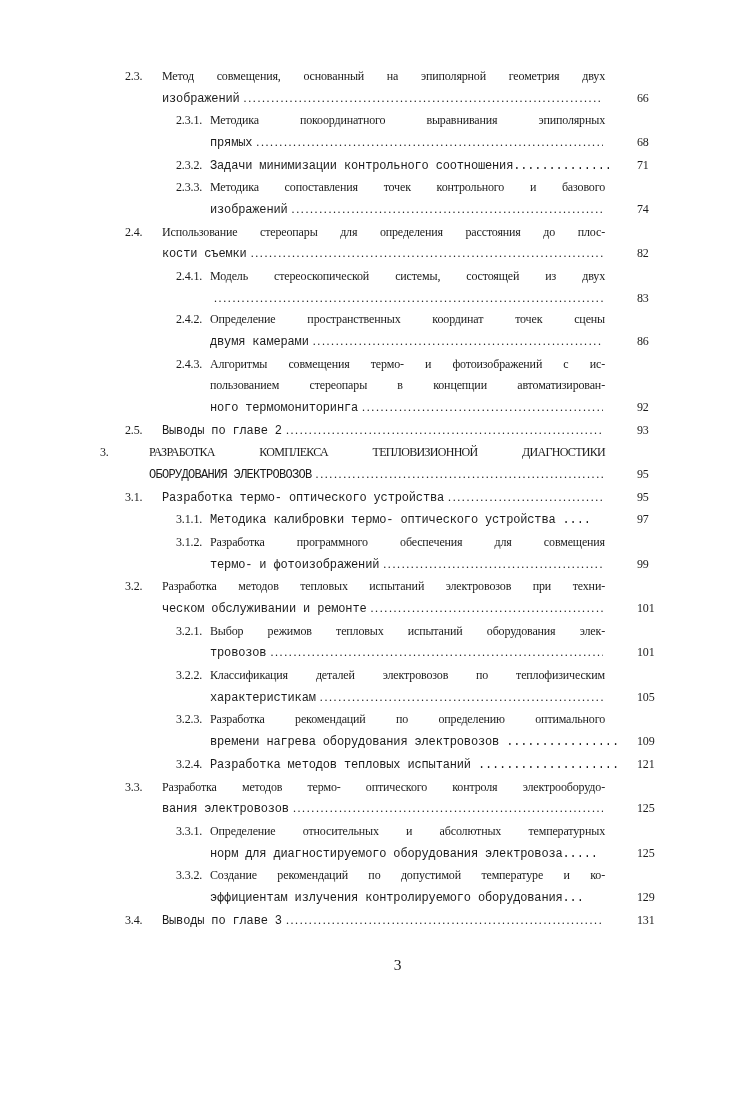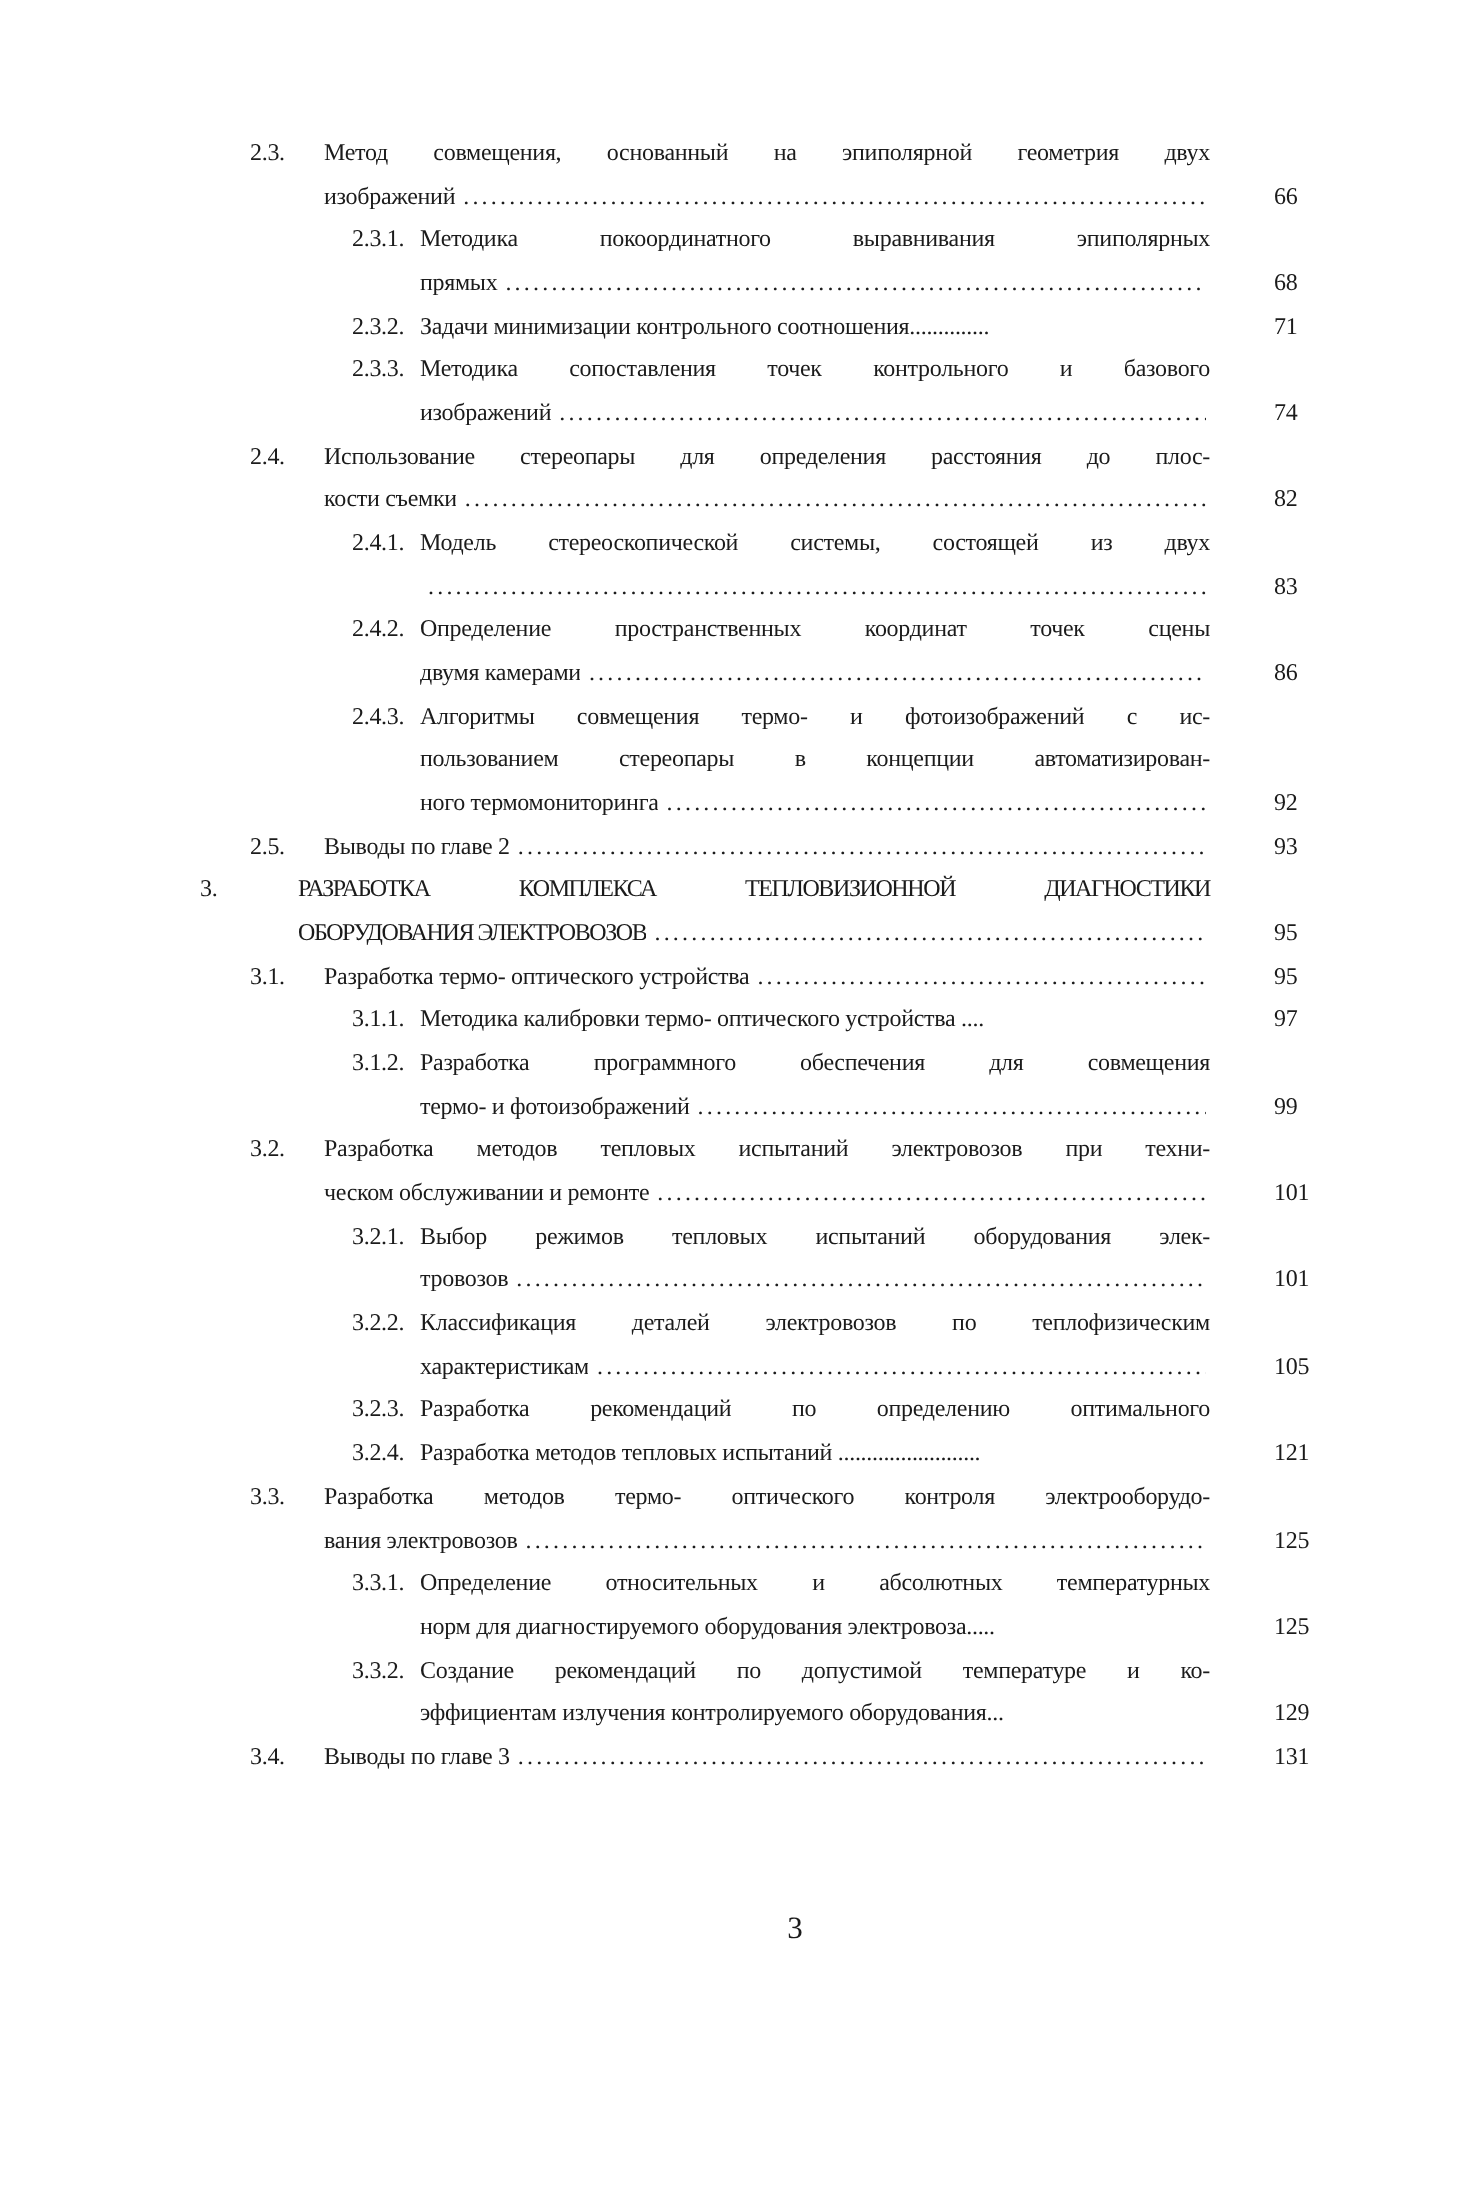--- a/index.html
+++ b/index.html
@@ -51,20 +51,21 @@
   }
   
   .l1 .text { letter-spacing: -0.7px; margin-left: 24px; }
 
   
   .lastline .text {
     flex: 0 1 auto;
     min-width: 0;
     overflow: hidden;
     white-space: nowrap;
+    font-family: Liberation Mono, monospace;
   }
   .leader {
     flex: 1 1 0;
     min-width: 0;
     overflow: hidden;
     white-space: nowrap;
     letter-spacing: 1.6px;
     margin-left: 4px;
     margin-right: 34px;
   }
@@ -257,20 +258,25 @@
           <span class="text">характеристикам</span>
           <span class="leader">....................................................................................................................................................................................</span>
           <span class="pagenum">105</span>
         </div>
       </div>
       <div class="entry">
         <div class="line l3">
           <span class="num">3.2.3.</span>
           <span class="text full">Разработка рекомендаций по определению оптимального</span>
         </div>
+        <div class="line l3 lastline">
+          <span class="text">времени нагрева оборудования электровозов ................</span>
+          <span class="spacer"></span>
+          <span class="pagenum">109</span>
+        </div>
       </div>
       <div class="entry">
         <div class="line l3 lastline">
           <span class="num">3.2.4.</span>
           <span class="text">Разработка методов тепловых испытаний .........................</span>
           <span class="spacer"></span>
           <span class="pagenum">121</span>
         </div>
       </div>
       <div class="entry">

